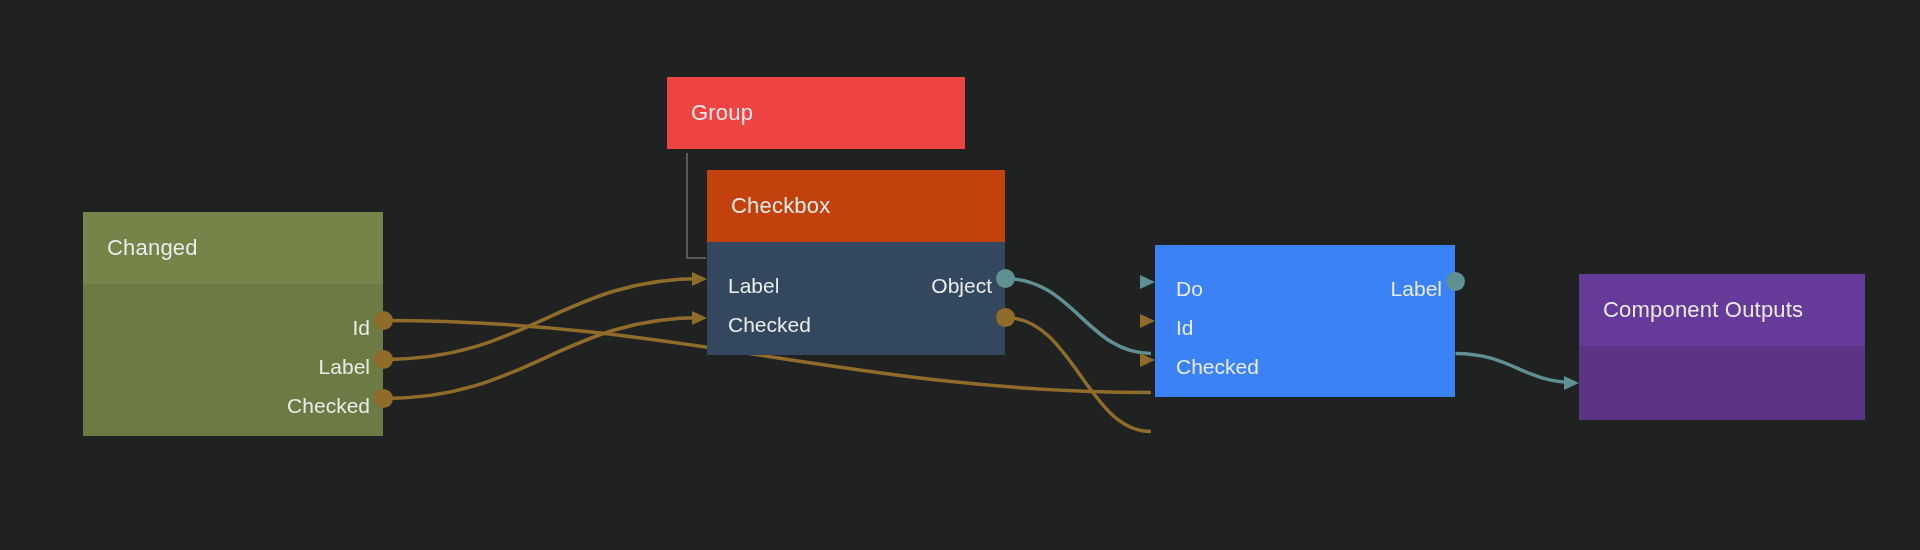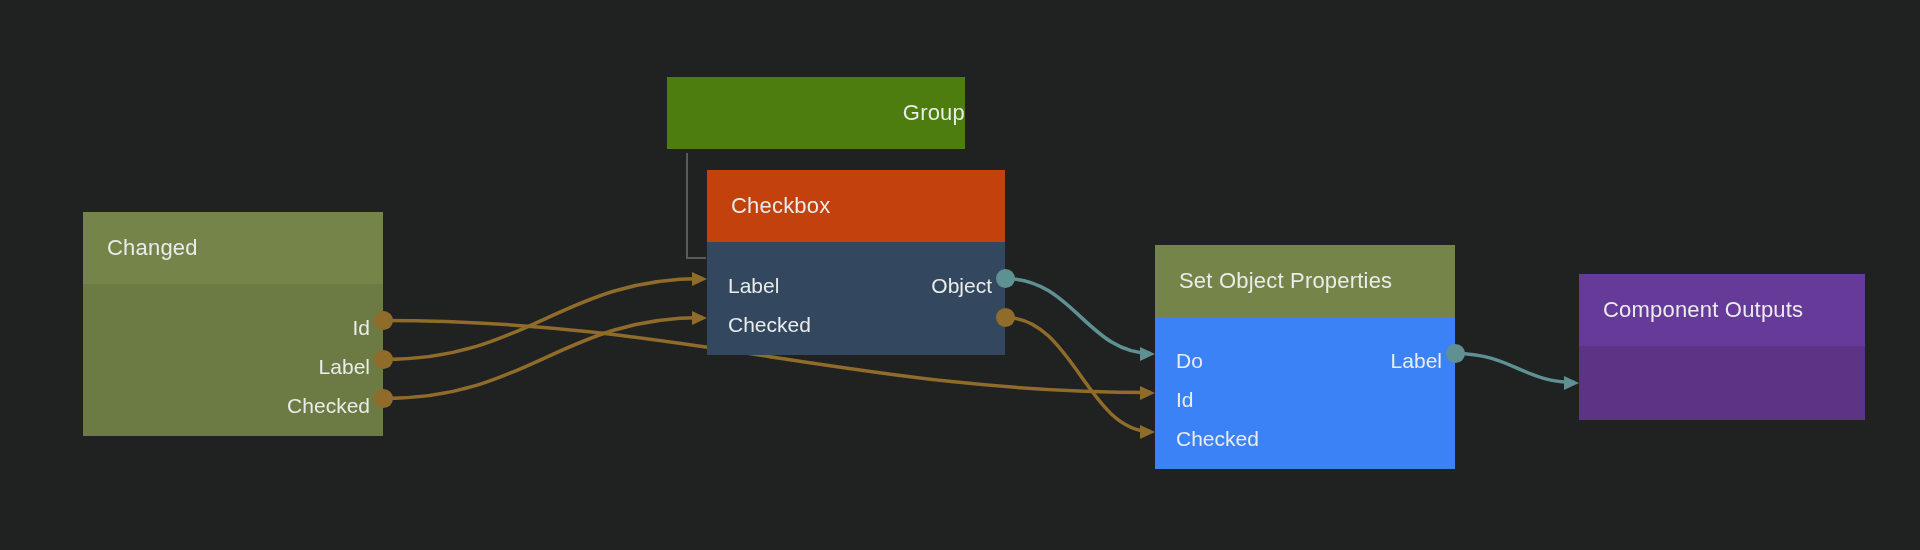--- a/index.html
+++ b/index.html
@@ -65,21 +65,21 @@
         <span class="port-out" style="background: rgb(144, 108, 43);"></span>
       </div>
       <div class="row out-only">
         <span class="lbl">Checked</span>
         <span class="port-out" style="background: rgb(144, 108, 43);"></span>
       </div>
     </div>
   </div>
 
   <div class="node" id="node-group" style="left:667px;top:77px;width:298px">
-    <div class="header" style="background: #4d7c0f; justify-content: flex-end;">
+    <div class="header" style="background: #ef4444;">
       <span class="title">Group</span>
     </div>
   </div>
 
   <div class="node" id="node-checkbox" style="left:707px;top:170px;width:298px">
     <div class="header" style="background: #c2410c;">
       <span class="title">Checkbox</span>
     </div>
     <div class="body" style="background: rgb(51, 72, 95);">
       <div class="row">
@@ -90,23 +90,20 @@
       </div>
       <div class="row">
         <span class="lbl">Checked</span>
         <span class="port-in" style="border-left-color: rgb(144, 108, 43);"></span>
         <span class="port-out" style="background: rgb(144, 108, 43);"></span>
       </div>
     </div>
   </div>
 
   <div class="node" id="node-set" style="left:1155px;top:245px;width:300px">
-    <div class="header" style="background: rgb(117, 133, 74);">
-      <span class="title">Set Object Properties</span>
-    </div>
     <div class="body" style="background: #3b82f6;">
       <div class="row">
         <span class="lbl">Do</span>
         <span class="lbl">Label</span>
         <span class="port-in" style="border-left-color: rgb(95, 145, 147);"></span>
         <span class="port-out" style="background: rgb(95, 145, 147);"></span>
       </div>
       <div class="row">
         <span class="lbl">Id</span>
         <span class="port-in" style="border-left-color: rgb(144, 108, 43);"></span>

